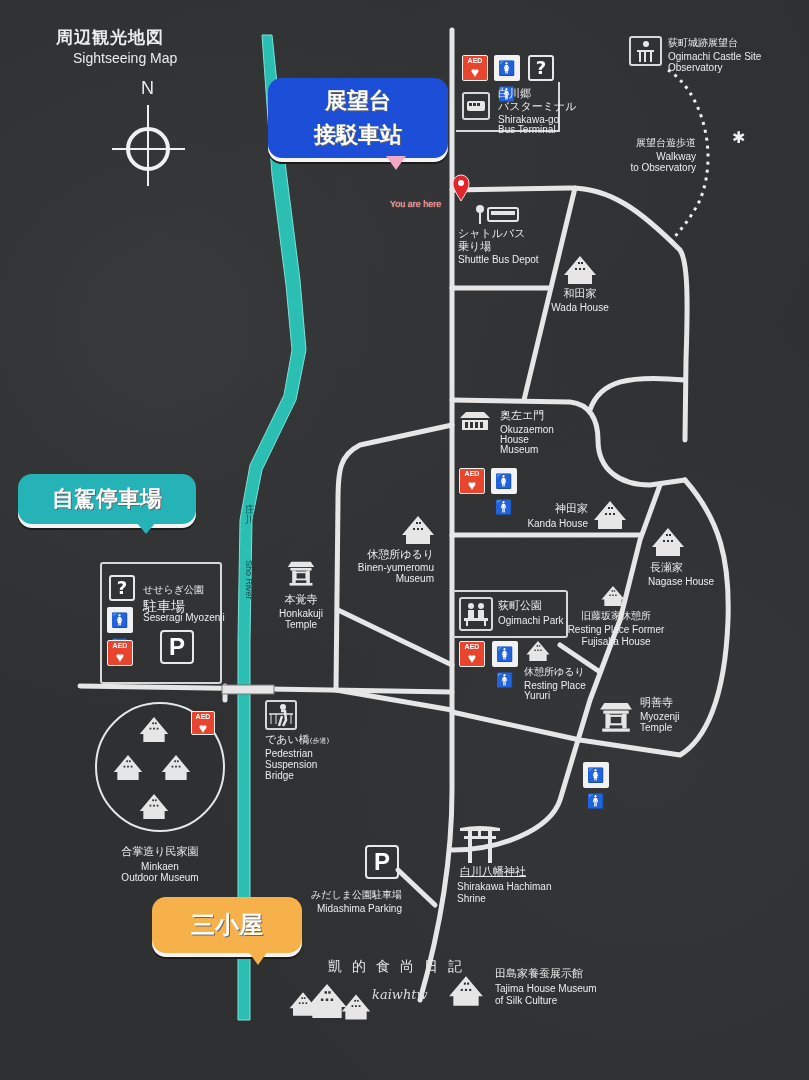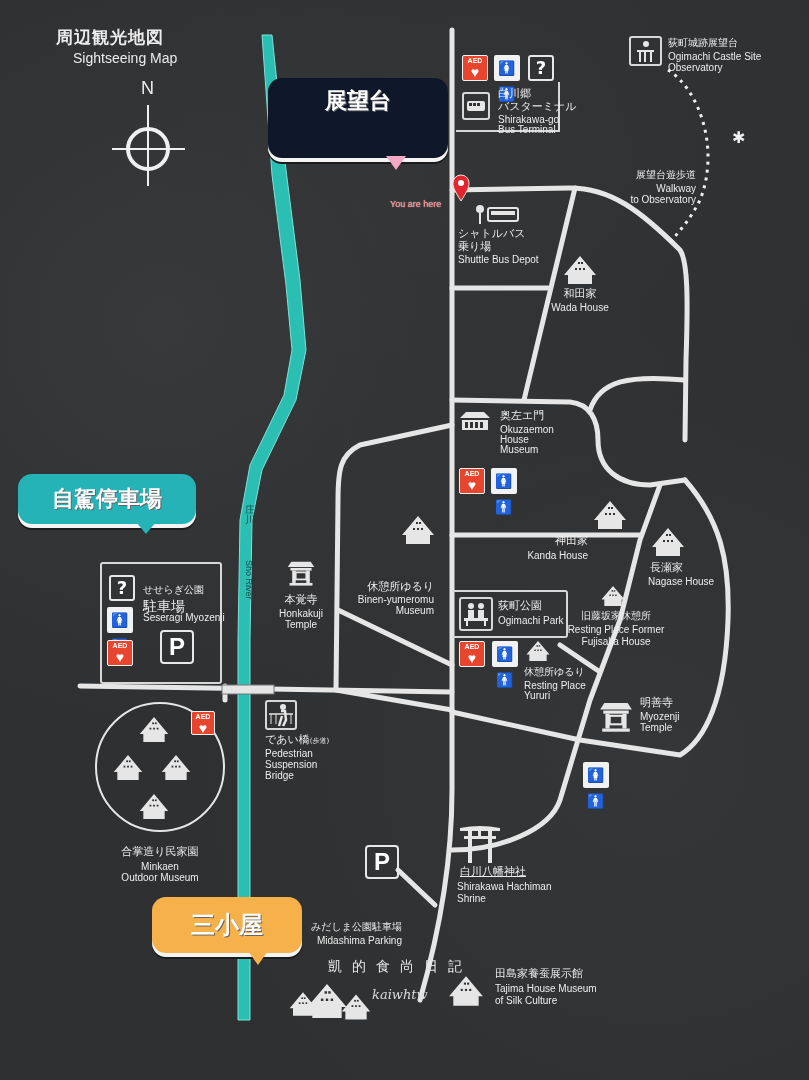--- a/index.html
+++ b/index.html
@@ -12,21 +12,21 @@
       radial-gradient(circle at 60% 15%, #333436 0, transparent 35%);
     font-family:"DejaVu Sans", sans-serif;
     color:#eaeaea;
   }
   .abs { position:absolute; }
   svg.map { position:absolute; left:0; top:0; }
   .lbl { position:absolute; color:#ececec; line-height:1.15; white-space:nowrap; }
   .jp { font-size:11px; }
   .en { font-size:10px; font-family:Liberation Sans, sans-serif; }
   .c { text-align:center; }
-  .r { text-align:right;margin-top:32px; }
+  .r { text-align:right; }
   .title-jp { font-size:17px; font-weight:bold; letter-spacing:1px; }
   .title-en { font-size:14px; font-family:"Liberation Sans", sans-serif; }
   .north { font-size:18px; font-family:"Liberation Sans", sans-serif; }
   .bubble {
     position:absolute; border-radius:14px; color:#fff; font-weight:bold;
     text-align:center; box-shadow: 0 4px 0 #f4f4f4, 0 6px 0 #1c1c1c;
     text-shadow: 1px 1px 0 #666;
     font-family:"DejaVu Sans", sans-serif;
   }
   .bubble .tail {
@@ -100,22 +100,23 @@
     <line x1="112" y1="149" x2="185" y2="149" stroke-width="2"></line>
   </g>
 
   <circle cx="160" cy="767" r="64" fill="none" stroke="#e6e6e6" stroke-width="2"></circle>
 </svg>
 
 <div class="lbl title-jp" style="left:56px;top:28px;">周辺観光地図</div>
 <div class="lbl title-en" style="left:73px;top:50px;">Sightseeing Map</div>
 <div class="lbl north" style="left:141px;top:78px;">N</div>
 
-<div class="bubble" style="left:268px;top:78px;width:180px;height:80px;background:#0f172a;font-size:22px;line-height:34px;padding-top:6px;box-sizing:border-box;">
+<div class="bubble" style="left:268px;top:78px;width:180px;height:80px;background:#1d4ed8;font-size:22px;line-height:34px;padding-top:6px;box-sizing:border-box;">
   <div>展望台</div>
+  <div>接駁車站</div>
   <span class="tail" style="left:118px;top:78px;border-top:14px solid #f2a9c4;"></span>
 </div>
 
 <div class="bubble" style="left:18px;top:474px;width:178px;height:50px;background:#26b3b8;font-size:22px;line-height:50px;">
   <span>自駕停車場</span>
   <span class="tail" style="left:118px;top:48px;border-top:12px solid #26b3b8;"></span>
 </div>
 
 <div class="bubble" style="left:152px;top:897px;width:150px;height:56px;background:#f7b14a;font-size:24px;line-height:56px;">
   <span>三小屋</span>

